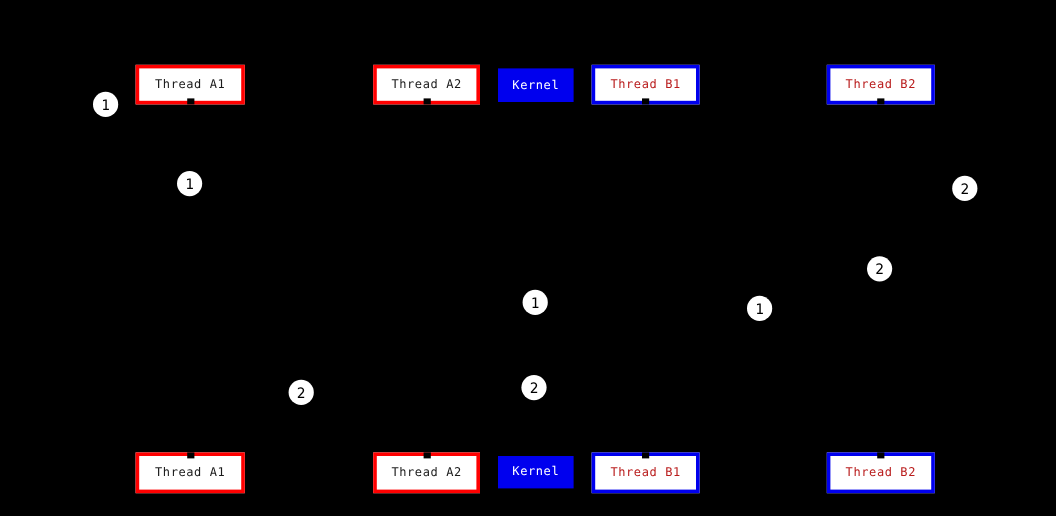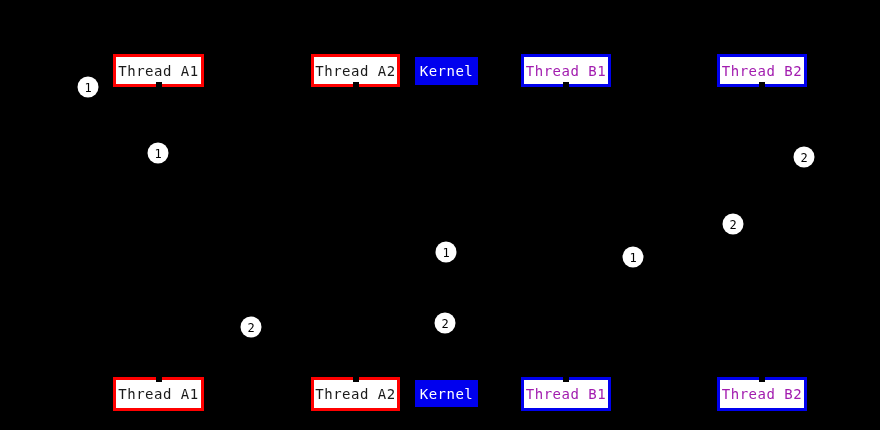--- a/index.html
+++ b/index.html
@@ -14,34 +14,33 @@
     background: #000;
     overflow: hidden;
     font-family: "DejaVu Sans Mono", monospace;
   }
   .box {
     position: absolute;
     box-sizing: border-box;
     display: flex;
     align-items: center;
     justify-content: center;
-    font-size: 14px;
+    font-size: 10px;
     letter-spacing: 0.5px;
     white-space: nowrap;
   }
   .outline-red {
     background: #ffffff;
     border: 3px solid #ff0000;
     color: #1a1a1a;
   }
   .outline-blue {
     background: #ffffff;
     border: 3px solid #0000ee;
-    color: #a21caf;
-    margin-left: 28px;
+    color: #b91c1c;
   }
   .fill-blue {
     background: #0000ee;
     color: #ffffff;
     border: none;
     text-align: center;
   }
   .notch-b, .notch-t {
     position: absolute;
     left: 50%;

